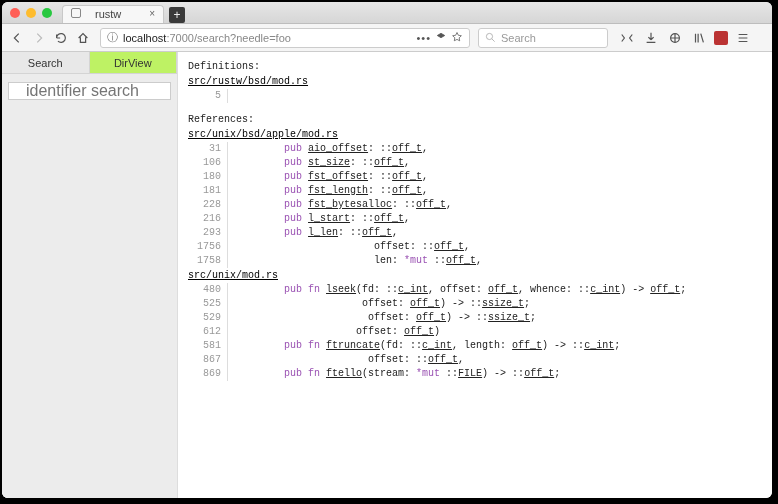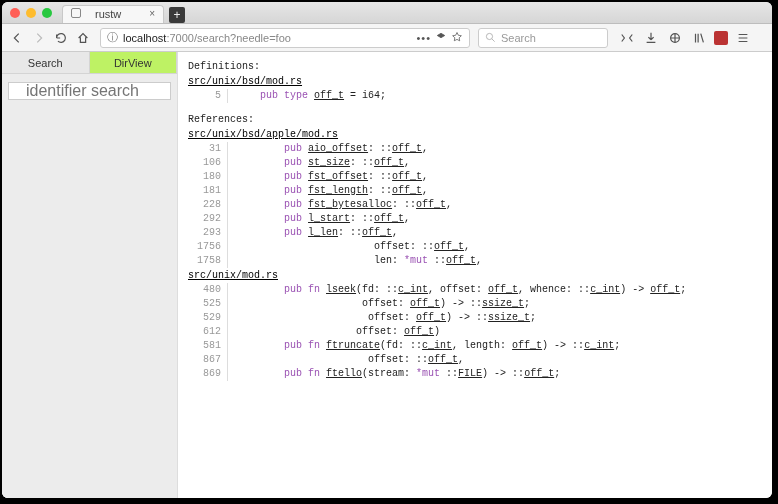--- a/index.html
+++ b/index.html
@@ -145,24 +145,23 @@
         <div class="side-tab active">DirView</div>
       </div>
       <div class="side-search">
         <input type="text" placeholder="identifier search" style="">
       </div>
     </div>
 
     <div class="main" id="main">
 
     <div class="section-h">Definitions:</div>
-        <div class="file">src/unix/bsd/mod.rs</div>
+        <div class="file">src/rustw/bsd/mod.rs</div>
         <div class="codeline">
           <div class="ln">5</div>
-          <div class="code">    <span class="kw">pub type </span><span class="ul">off_t</span> = i64;</div>
         </div>
         <div style="height: 10px;"></div>
         <div class="section-h">References:</div>
         <div class="file">src/unix/bsd/apple/mod.rs</div>
         <div class="codeline">
           <div class="ln">31</div>
           <div class="code">        <span class="kw">pub </span><span class="ul">aio_offset</span>: ::<span class="ul">off_t</span>,</div>
         </div>
         <div class="codeline">
           <div class="ln">106</div>
@@ -174,21 +173,21 @@
         </div>
         <div class="codeline">
           <div class="ln">181</div>
           <div class="code">        <span class="kw">pub </span><span class="ul">fst_length</span>: ::<span class="ul">off_t</span>,</div>
         </div>
         <div class="codeline">
           <div class="ln">228</div>
           <div class="code">        <span class="kw">pub </span><span class="ul">fst_bytesalloc</span>: ::<span class="ul">off_t</span>,</div>
         </div>
         <div class="codeline">
-          <div class="ln">292</div>
+          <div class="ln">216</div>
           <div class="code">        <span class="kw">pub </span><span class="ul">l_start</span>: ::<span class="ul">off_t</span>,</div>
         </div>
         <div class="codeline">
           <div class="ln">293</div>
           <div class="code">        <span class="kw">pub </span><span class="ul">l_len</span>: ::<span class="ul">off_t</span>,</div>
         </div>
         <div class="codeline">
           <div class="ln">1756</div>
           <div class="code">                       offset: ::<span class="ul">off_t</span>,</div>
         </div>

